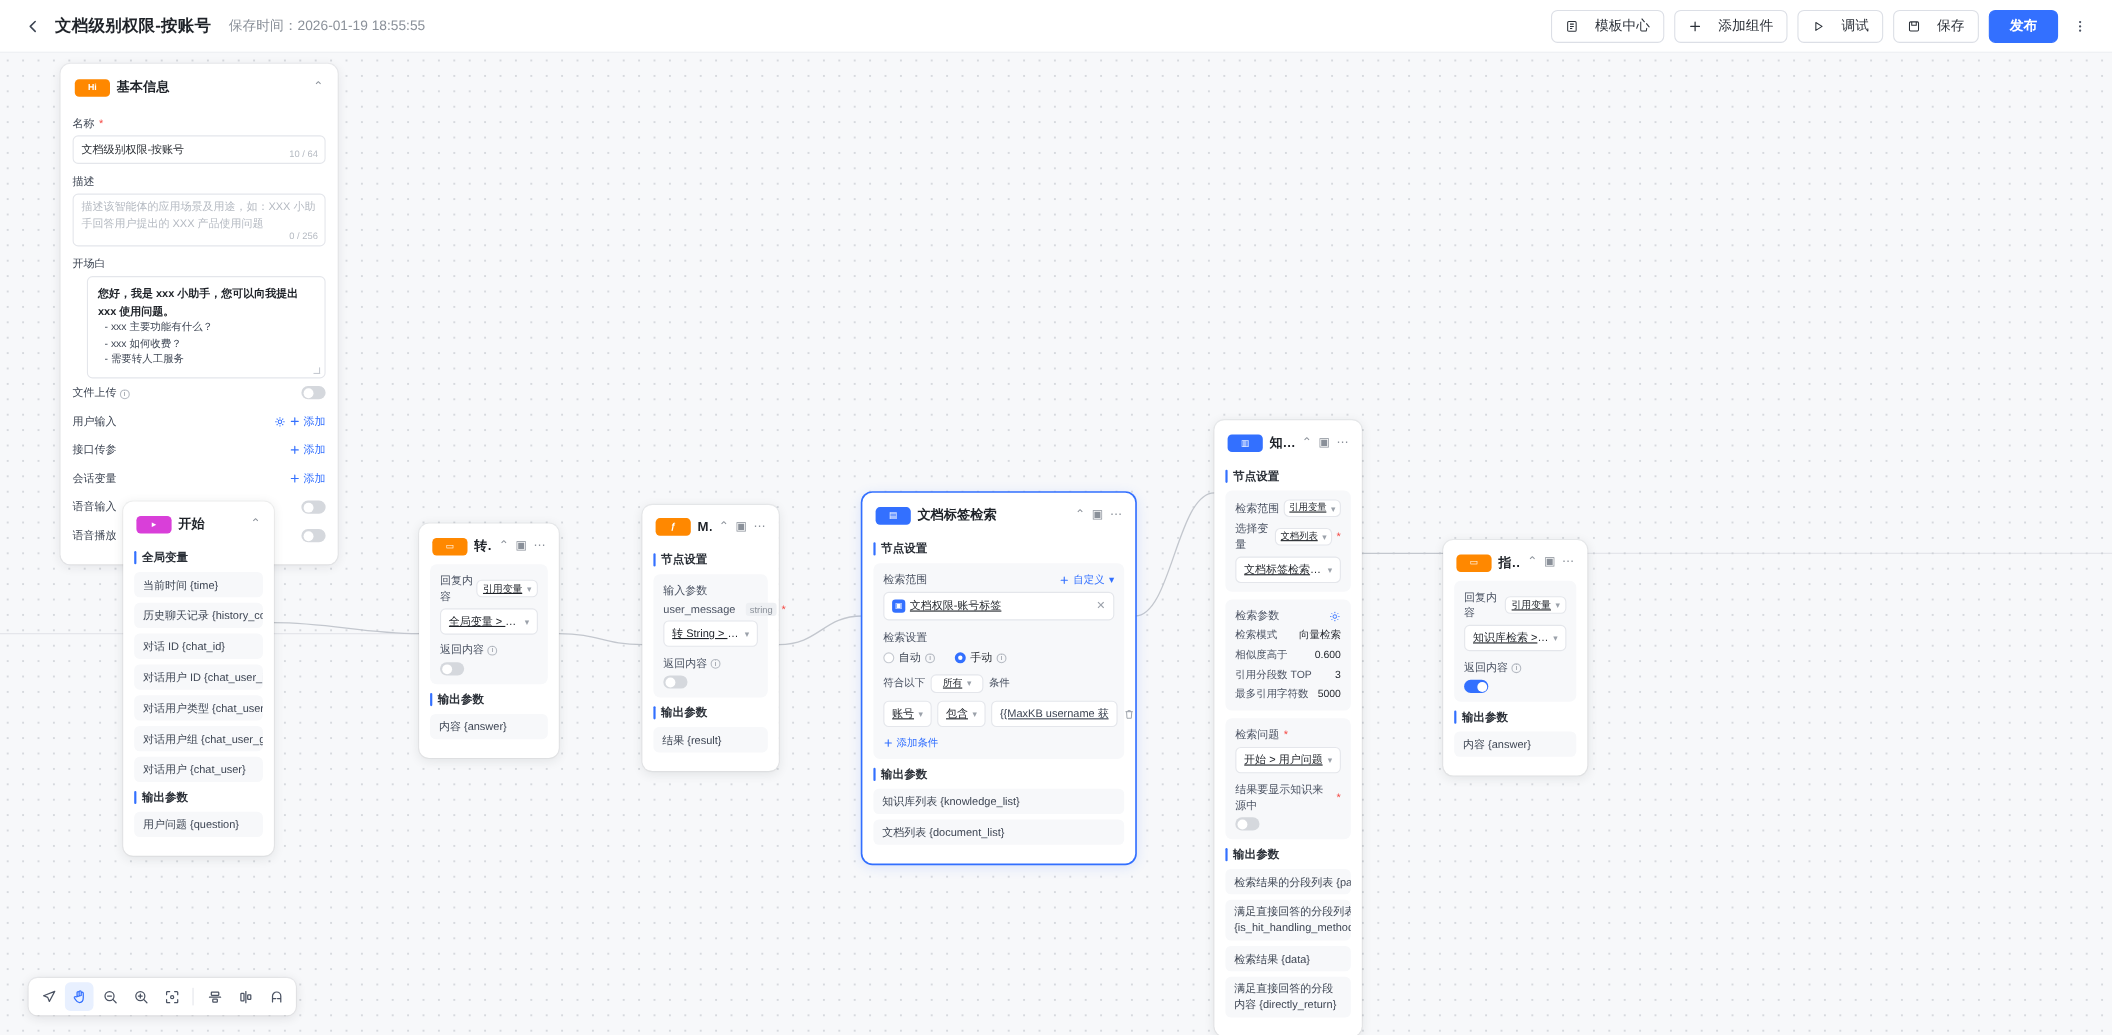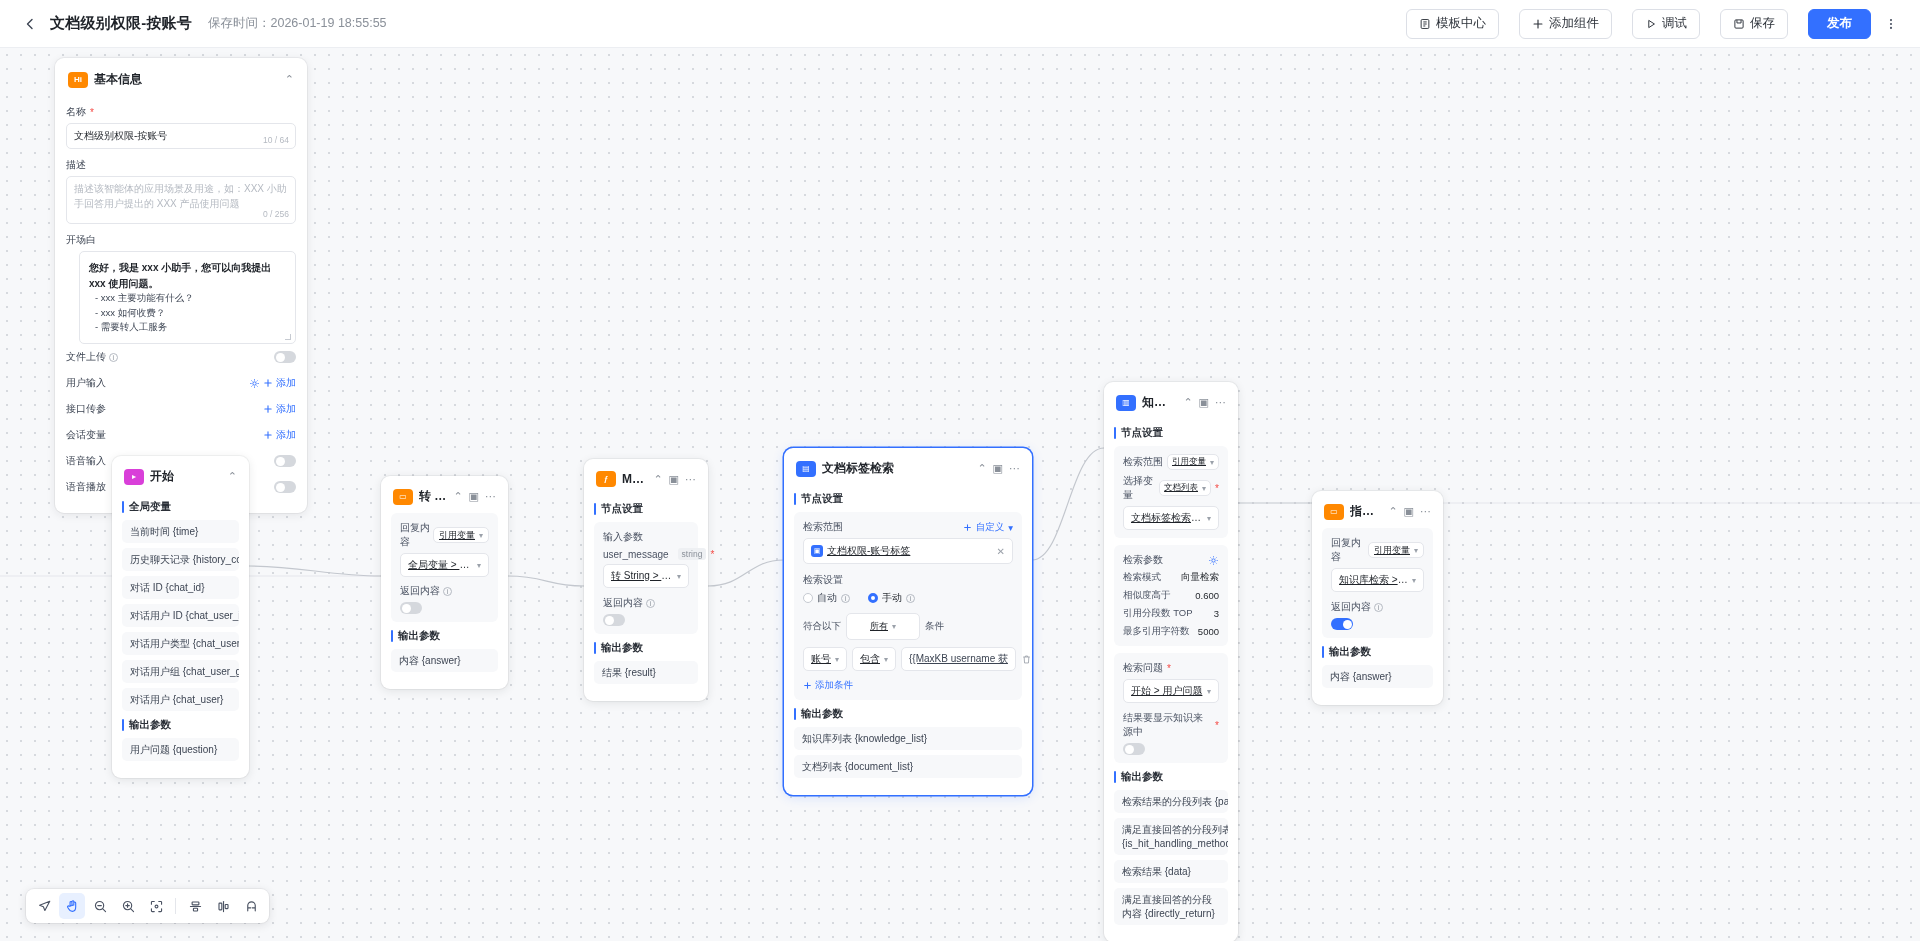--- a/index.html
+++ b/index.html
@@ -20,21 +20,21 @@
   .back-btn {
     width: 28px; height: 28px; display: flex; align-items: center; justify-content: center;
     border-radius: 4px; cursor: pointer; color: #3d4553; margin-right: 6px;
   }
   .app-title { font-size: 15px; font-weight: 700; letter-spacing: .2px; }
   .save-time { font-size: 12.5px; color: #8a9099; margin-left: 16px; }
   .topbar-spacer { flex: 1; }
   .tb-btn {
     height: 30px; padding: 0 12px; border: 1px solid #dcdfe6; border-radius: 6px;
     background: #fff; font-size: 12.5px; color: #2b3038; display: flex; align-items: center;
-    gap: 5px; margin-left: 20px; cursor: pointer; white-space: nowrap;
+    gap: 15px; margin-left: 9px; cursor: pointer; white-space: nowrap;
   }
   .tb-btn.primary {
     background: #3370ff; border-color: #3370ff; color: #fff; font-weight: 600;
     padding: 0 18px;
   }
   .tb-more {
     width: 26px; height: 30px; margin-left: 7px; display: flex; align-items: center;
     justify-content: center; cursor: pointer; color: #4a5262; border-radius: 4px;
   }
 
@@ -50,21 +50,21 @@
 
   
   .node {
     position: absolute; background: #fff; border-radius: 9px;
     box-shadow: 0 2px 10px rgba(31,35,41,.10), 0 0 0 1px rgba(31,35,41,.05);
     padding: 10px 10px 12px;
   }
   .node.sel { box-shadow: 0 2px 12px rgba(51,112,255,.18), 0 0 0 1.5px #3370ff; }
   .node-head { display: flex; align-items: center; gap: 6px; padding: 2px 2px 8px; }
   .node-ico {
-    width: 20px; height: 16px; border-radius: 4px; flex: none;
+    width: 32px; height: 16px; border-radius: 4px; flex: none;
     display: flex; align-items: center; justify-content: center;
     font-size: 8px; font-weight: 700; color: #fff; line-height: 1;
   }
   .node-title { font-size: 12px; font-weight: 700; flex: 1; overflow: hidden;
     text-overflow: ellipsis; white-space: nowrap; }
   .node-acts { display: flex; align-items: center; gap: 6px; color: #8a9099; }
   .node-acts span { cursor: pointer; font-size: 11px; line-height: 1; }
 
   .sec-title {
     font-size: 10.5px; font-weight: 700; color: #2b3038; margin: 7px 0 6px;
@@ -443,21 +443,21 @@
         </span>
         <span class="rad on">
           <span class="dot"></span>
           <span>手动</span>
           <i class="info-ico">i</i>
         </span>
       </div>
 
       <div style="display:flex;align-items:center;gap:5px;font-size:9.5px;color:#4a5262;margin-bottom:7px;">
         <span>符合以下</span>
-        <span class="ctl" style="height:27px;padding:0 23px;font-size:9px;justify-content:flex-end;">
+        <span class="ctl" style="height:17px;padding:0 10px;font-size:9px;justify-content:flex-end;">
           <span class="txt">所有</span>
           <span class="caret">▾</span>
         </span>
         <span>条件</span>
       </div>
 
       <div style="display:flex;align-items:center;gap:5px;margin-bottom:8px;">
         <span class="ctl" style="width:74px;">
           <span class="txt">账号</span>
           <span class="caret">▾</span>

